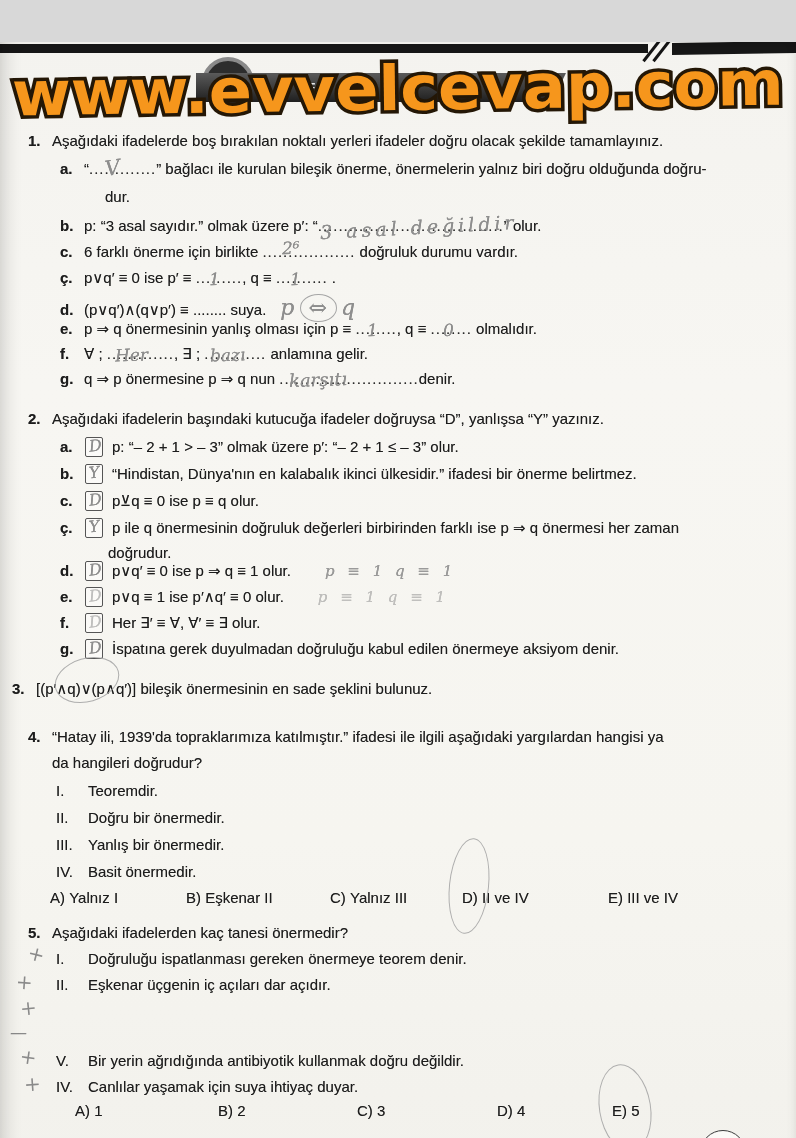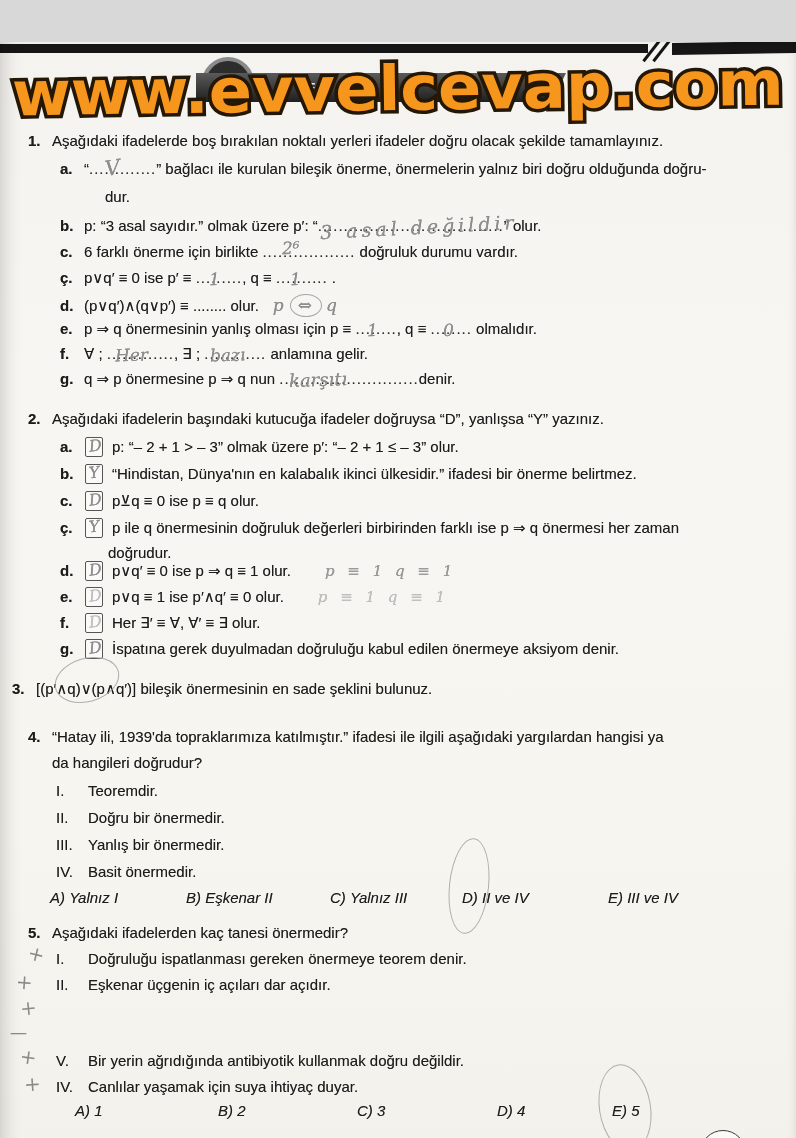--- a/index.html
+++ b/index.html
@@ -34,35 +34,35 @@
   .line{position:absolute;white-space:nowrap;height:20px;}
   .qnum{display:inline-block;width:24px;font-weight:bold;}
   .ilabel{display:inline-block;width:24px;font-weight:bold;}
   .rlabel{display:inline-block;width:32px;}
   .dots{letter-spacing:1px;color:#2a2a2a;}
   .blank{position:relative;display:inline-block;}
 
   
   .hand{font-family:"DejaVu Serif",serif;font-style:italic;color:#8e8e8e;}
   .blank .hand{position:absolute;left:5px;bottom:-3px;font-size:17px;white-space:nowrap;transform:rotate(-2deg);}
-  .after{margin-left:14px;font-size:17px;letter-spacing:2px;}
+  .after{margin-left:14px;font-size:22px;letter-spacing:2px;}
   .circ{border:1.6px solid #a6a6a6;border-radius:50%;padding:0 7px 1px 7px;margin:0 4px;display:inline-block;}
   .note{margin-left:34px;font-size:15px;letter-spacing:4px;color:#9a9a9a;}
   .mark{position:absolute;font-size:20px;color:#8a8a8a;font-family:"DejaVu Serif",serif;font-style:italic;}
 
   
   .abox{display:inline-block;width:18px;height:20px;border:1.6px solid #555;border-radius:2px;
     margin:0 9px 0 1px;vertical-align:-5px;position:relative;background:rgba(255,255,255,.45);box-sizing:border-box;}
   .abox .hand{position:absolute;left:3px;top:-2px;font-size:16px;transform:rotate(-6deg);}
 
   
   .loop{position:absolute;border:1.6px solid #a6a6a6;border-radius:50%;opacity:.9;}
 
   
-  .optrow{position:absolute;left:0;width:796px;height:20px;font-style:italic;}
+  .optrow{position:absolute;left:0;width:796px;height:20px;}
   .opt{position:absolute;white-space:nowrap;}
 
   
   .pagenum{position:absolute;left:700px;top:1088px;width:44px;height:44px;border-radius:50%;
     border:1.6px solid #3c3c3c;background:#fbfaf7;display:flex;align-items:center;justify-content:center;z-index:2;font-family:Liberation Mono, monospace;}
   .pagenum span{font-size:15px;color:#1c1c1c;}
   .fbar{position:absolute;left:738px;top:1096px;width:58px;height:13px;background:#454545;
     clip-path:polygon(4% 0,100% 0,100% 100%,0 100%);}
 </style>
 </head>
@@ -105,21 +105,21 @@
 
   <div class="line txt" style="top:201px;left:60px">
     <span class="ilabel">c.</span><span>6 farklı önerme için birlikte </span><span class="blank"><span class="dots">..................</span><span class="hand" style="left:20px;bottom:2px;font-size:17px">2⁶</span></span><span> doğruluk durumu vardır.</span>
   </div>
 
   <div class="line txt" style="top:227px;left:60px">
     <span class="ilabel">ç.</span><span>p∨q′ ≡ 0 ise p′ ≡ </span><span class="blank"><span class="dots">.........</span><span class="hand" style="left:13px">1</span></span><span>, q ≡ </span><span class="blank"><span class="dots">..........</span><span class="hand" style="left:14px">1</span></span><span> .</span>
   </div>
 
   <div class="line txt" style="top:252px;left:60px">
-    <span class="ilabel">d.</span><span>(p∨q′)∧(q∨p′) ≡ ........ olur.</span><span class="hand after"><span>p</span><span class="circ">⇔</span><span>q</span></span>
+    <span class="ilabel">d.</span><span>(p∨q′)∧(q∨p′) ≡ ........ suya.</span><span class="hand after"><span>p</span><span class="circ">⇔</span><span>q</span></span>
   </div>
 
   <div class="line txt" style="top:278px;left:60px">
     <span class="ilabel">e.</span><span>p ⇒ q önermesinin yanlış olması için p ≡ </span><span class="blank"><span class="dots">........</span><span class="hand" style="left:12px">1</span></span><span>, q ≡ </span><span class="blank"><span class="dots">........</span><span class="hand" style="left:12px">0</span></span><span> olmalıdır.</span>
   </div>
 
   <div class="line txt" style="top:303px;left:60px">
     <span class="ilabel">f.</span><span>∀ ; </span><span class="blank"><span class="dots">.............</span><span class="hand" style="left:8px">Her</span></span><span>, ∃ ; </span><span class="blank"><span class="dots">............</span><span class="hand" style="left:6px">bazı</span></span><span> anlamına gelir.</span>
   </div>
 

